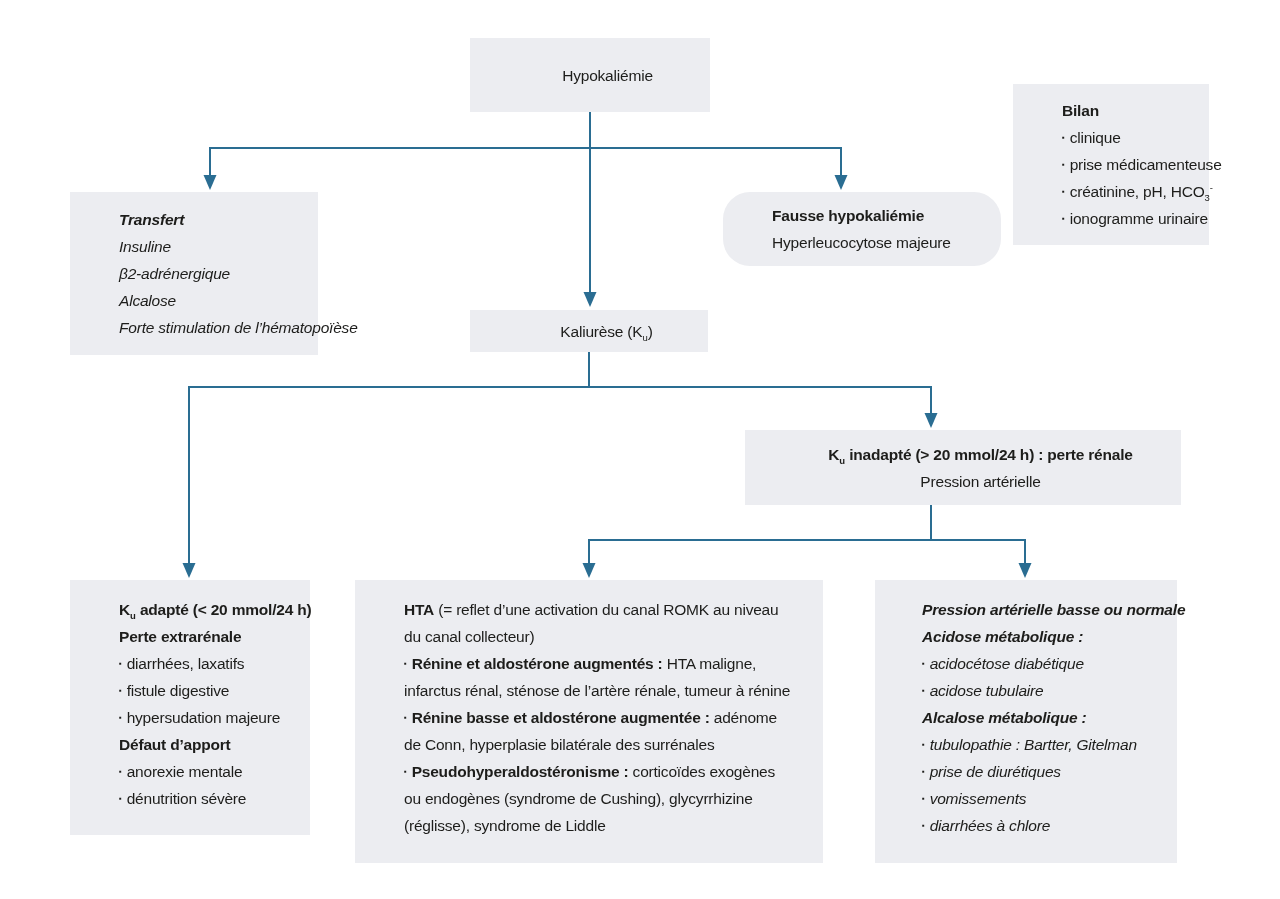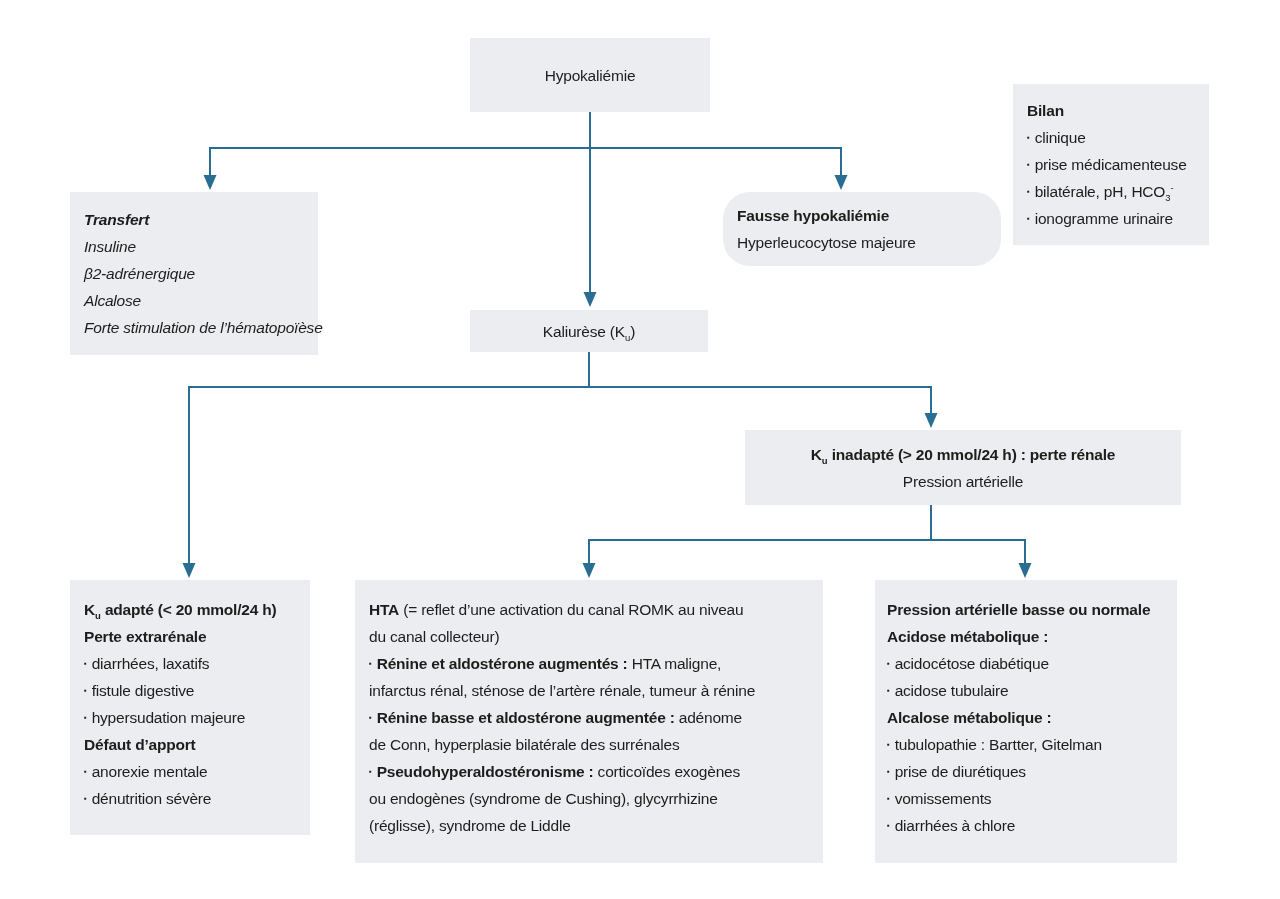--- a/index.html
+++ b/index.html
@@ -22,21 +22,21 @@
   }
   .connectors line { stroke: var(--line, #2a6d92); stroke-width: 2; }
   .connectors polygon { fill: var(--line, #2a6d92); }
   .node {
     position: absolute;
     background: var(--box-bg, #ecedf1);
     font-size: 15.5px;
     line-height: 27px;
     letter-spacing: -0.2px;
   }
-  .node .line { white-space: nowrap; }
+  .node .line { white-space: nowrap; margin-left: 35px; }
   .node.center { display: flex; flex-direction: column; justify-content: center; text-align: center; }
   .b { font-weight: bold; }
   sub, sup { letter-spacing: 0; line-height: 0; font-size: 9.5px; }
   sub { vertical-align: -4px; }
   sup { vertical-align: 6px; }
   .bullet {
     display: inline-block;
     font-size: 8px;
     vertical-align: 3px;
     margin-right: 5px;
@@ -74,21 +74,21 @@
   </svg>
 
   <div class="node center" style="left:470px; top:38px; width:240px; height:74px;">
       <div class="line"><span>Hypokaliémie</span></div>
     </div>
 
   <div class="node" style="left:1013px; top:84px; width:196px; height:161px; padding:13px 8px 16px 14px;">
       <div class="line"><span class="b">Bilan</span></div>
       <div class="line"><span class="bullet">▪</span><span>clinique</span></div>
       <div class="line"><span class="bullet">▪</span><span>prise médicamenteuse</span></div>
-      <div class="line"><span class="bullet">▪</span><span>bilatérale, pH, HCO</span><sub>3</sub><sup>-</sup></div>
+      <div class="line"><span class="bullet">▪</span><span>créatinine, pH, HCO</span><sub>3</sub><sup>-</sup></div>
       <div class="line"><span class="bullet">▪</span><span>ionogramme urinaire</span></div>
     </div>
 
   <div class="node" style="left:70px; top:192px; width:248px; height:163px; padding:14px 8px 0 14px;font-style:italic;">
       <div class="line"><span class="b">Transfert</span></div>
       <div class="line"><span>Insuline</span></div>
       <div class="line"><span>β2-adrénergique</span></div>
       <div class="line"><span>Alcalose</span></div>
       <div class="line"><span>Forte stimulation de l’hématopoïèse</span></div>
     </div>
@@ -123,21 +123,21 @@
       <div class="line"><span>du canal collecteur)</span></div>
       <div class="line"><span class="bullet">▪</span><span class="b">Rénine et aldostérone augmentés :</span><span> HTA maligne,</span></div>
       <div class="line"><span>infarctus rénal, sténose de l’artère rénale, tumeur à rénine</span></div>
       <div class="line"><span class="bullet">▪</span><span class="b">Rénine basse et aldostérone augmentée :</span><span> adénome</span></div>
       <div class="line"><span>de Conn, hyperplasie bilatérale des surrénales</span></div>
       <div class="line"><span class="bullet">▪</span><span class="b">Pseudohyperaldostéronisme :</span><span> corticoïdes exogènes</span></div>
       <div class="line"><span>ou endogènes (syndrome de Cushing), glycyrrhizine</span></div>
       <div class="line"><span>(réglisse), syndrome de Liddle</span></div>
     </div>
 
-  <div class="node" style="left:875px; top:580px; width:302px; height:283px; padding:16px 6px 0 12px;">
+  <div class="node" style="left:875px; top:580px; width:302px; height:283px; padding:16px 6px 0 12px;font-style:italic;">
       <div class="line"><span class="b">Pression artérielle basse ou normale</span></div>
       <div class="line"><span class="b">Acidose métabolique :</span></div>
       <div class="line"><span class="bullet">▪</span><span>acidocétose diabétique</span></div>
       <div class="line"><span class="bullet">▪</span><span>acidose tubulaire</span></div>
       <div class="line"><span class="b">Alcalose métabolique :</span></div>
       <div class="line"><span class="bullet">▪</span><span>tubulopathie : Bartter, Gitelman</span></div>
       <div class="line"><span class="bullet">▪</span><span>prise de diurétiques</span></div>
       <div class="line"><span class="bullet">▪</span><span>vomissements</span></div>
       <div class="line"><span class="bullet">▪</span><span>diarrhées à chlore</span></div>
     </div>

